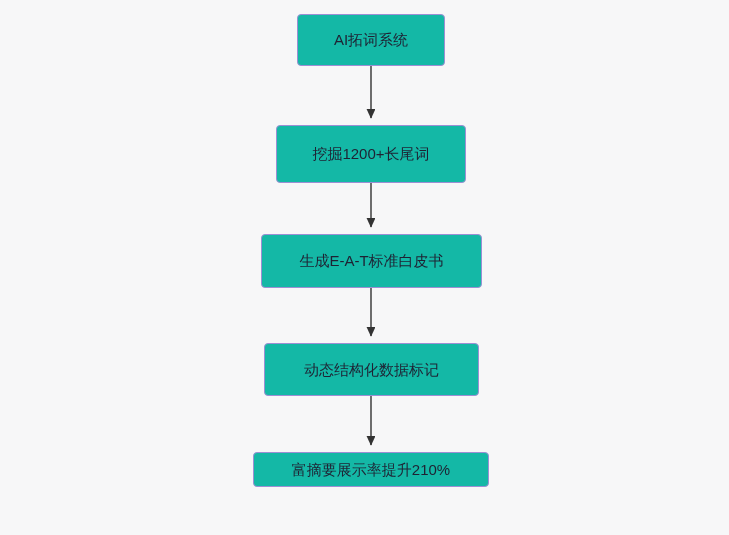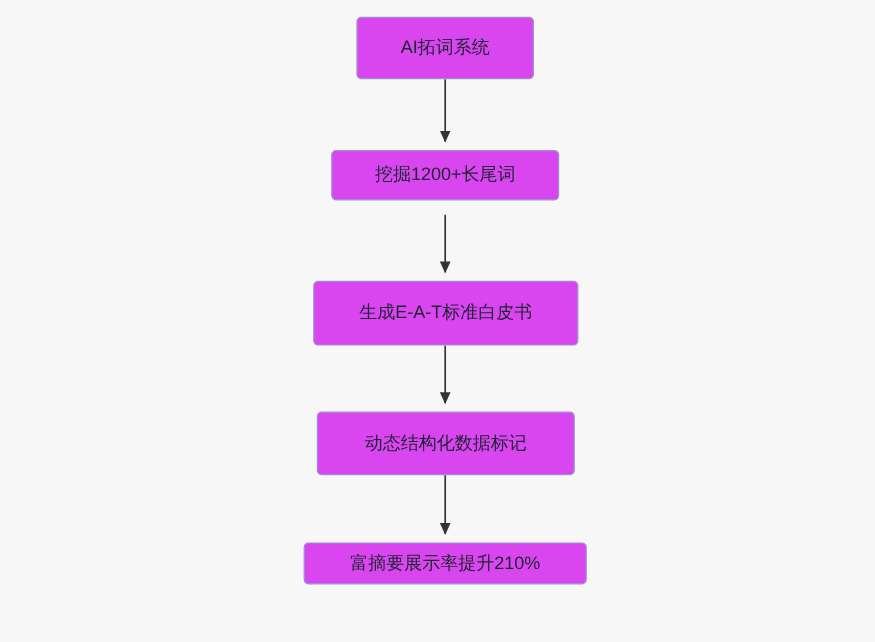--- a/index.html
+++ b/index.html
@@ -14,21 +14,21 @@
     overflow: hidden;
   }
   #flow {
     position: relative;
     width: 729px;
     height: 535px;
   }
   .node {
     position: absolute;
     box-sizing: border-box;
-    background: #d946ef;
+    background: #14b8a6;
     border: 1px solid #9c8fd4;
     border-radius: 4px;
     color: #1f2233;
     font-size: 15px;
     line-height: 1.2;
     display: flex;
     align-items: center;
     justify-content: center;
     text-align: center;
     white-space: nowrap;
@@ -58,21 +58,21 @@
     <line x1="371" y1="66" x2="371" y2="118" stroke="#333333" stroke-width="1.4" marker-end="url(#arrow)"></line>
     <line x1="371" y1="179" x2="371" y2="227" stroke="#333333" stroke-width="1.4" marker-end="url(#arrow)"></line>
     <line x1="371" y1="288" x2="371" y2="336" stroke="#333333" stroke-width="1.4" marker-end="url(#arrow)"></line>
     <line x1="371" y1="396" x2="371" y2="445" stroke="#333333" stroke-width="1.4" marker-end="url(#arrow)"></line>
   </svg>
 
   <div class="node" style="left:297px; top:14px; width:148px; height:52px;">
     <span class="node-label">AI拓词系统</span>
   </div>
 
-  <div class="node" style="left:276px; top:125px; width:190px; height:42px;align-items:center;">
+  <div class="node" style="left:276px; top:125px; width:190px; height:58px;align-items:center;">
     <span class="node-label">挖掘1200+长尾词</span>
   </div>
 
   <div class="node" style="left:261px; top:234px; width:221px; height:54px;">
     <span class="node-label">生成E-A-T标准白皮书</span>
   </div>
 
   <div class="node" style="left:264px; top:343px; width:215px; height:53px;">
     <span class="node-label">动态结构化数据标记</span>
   </div>

